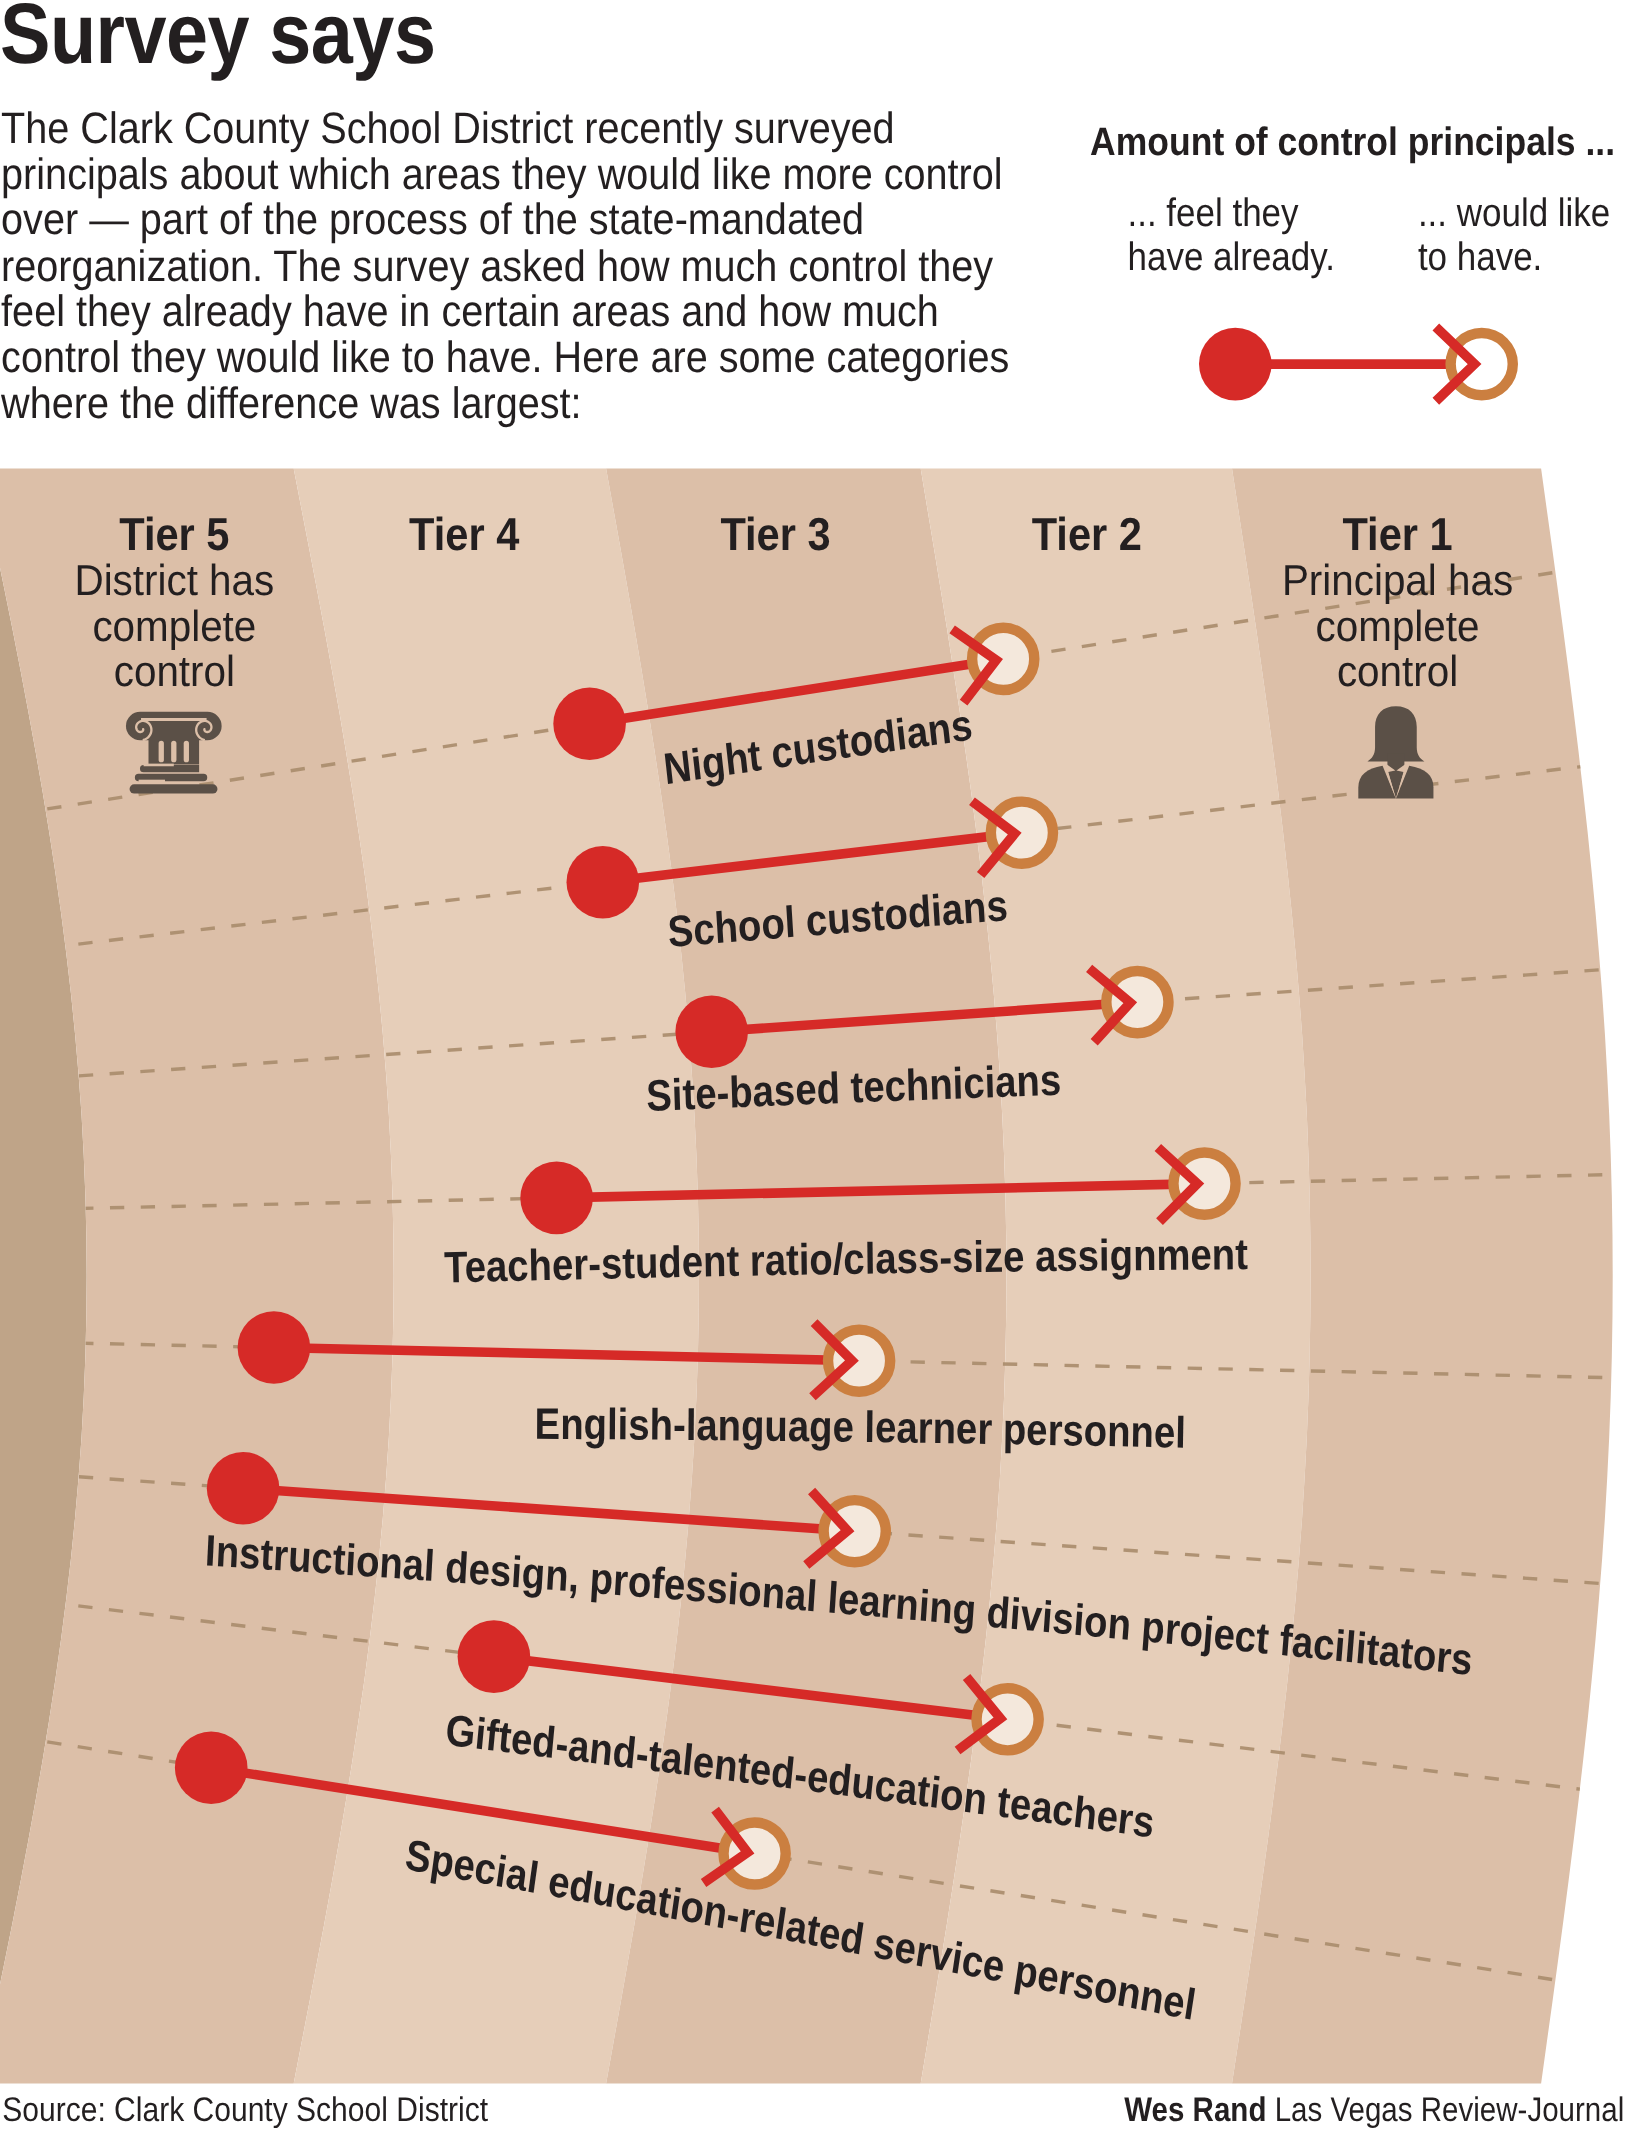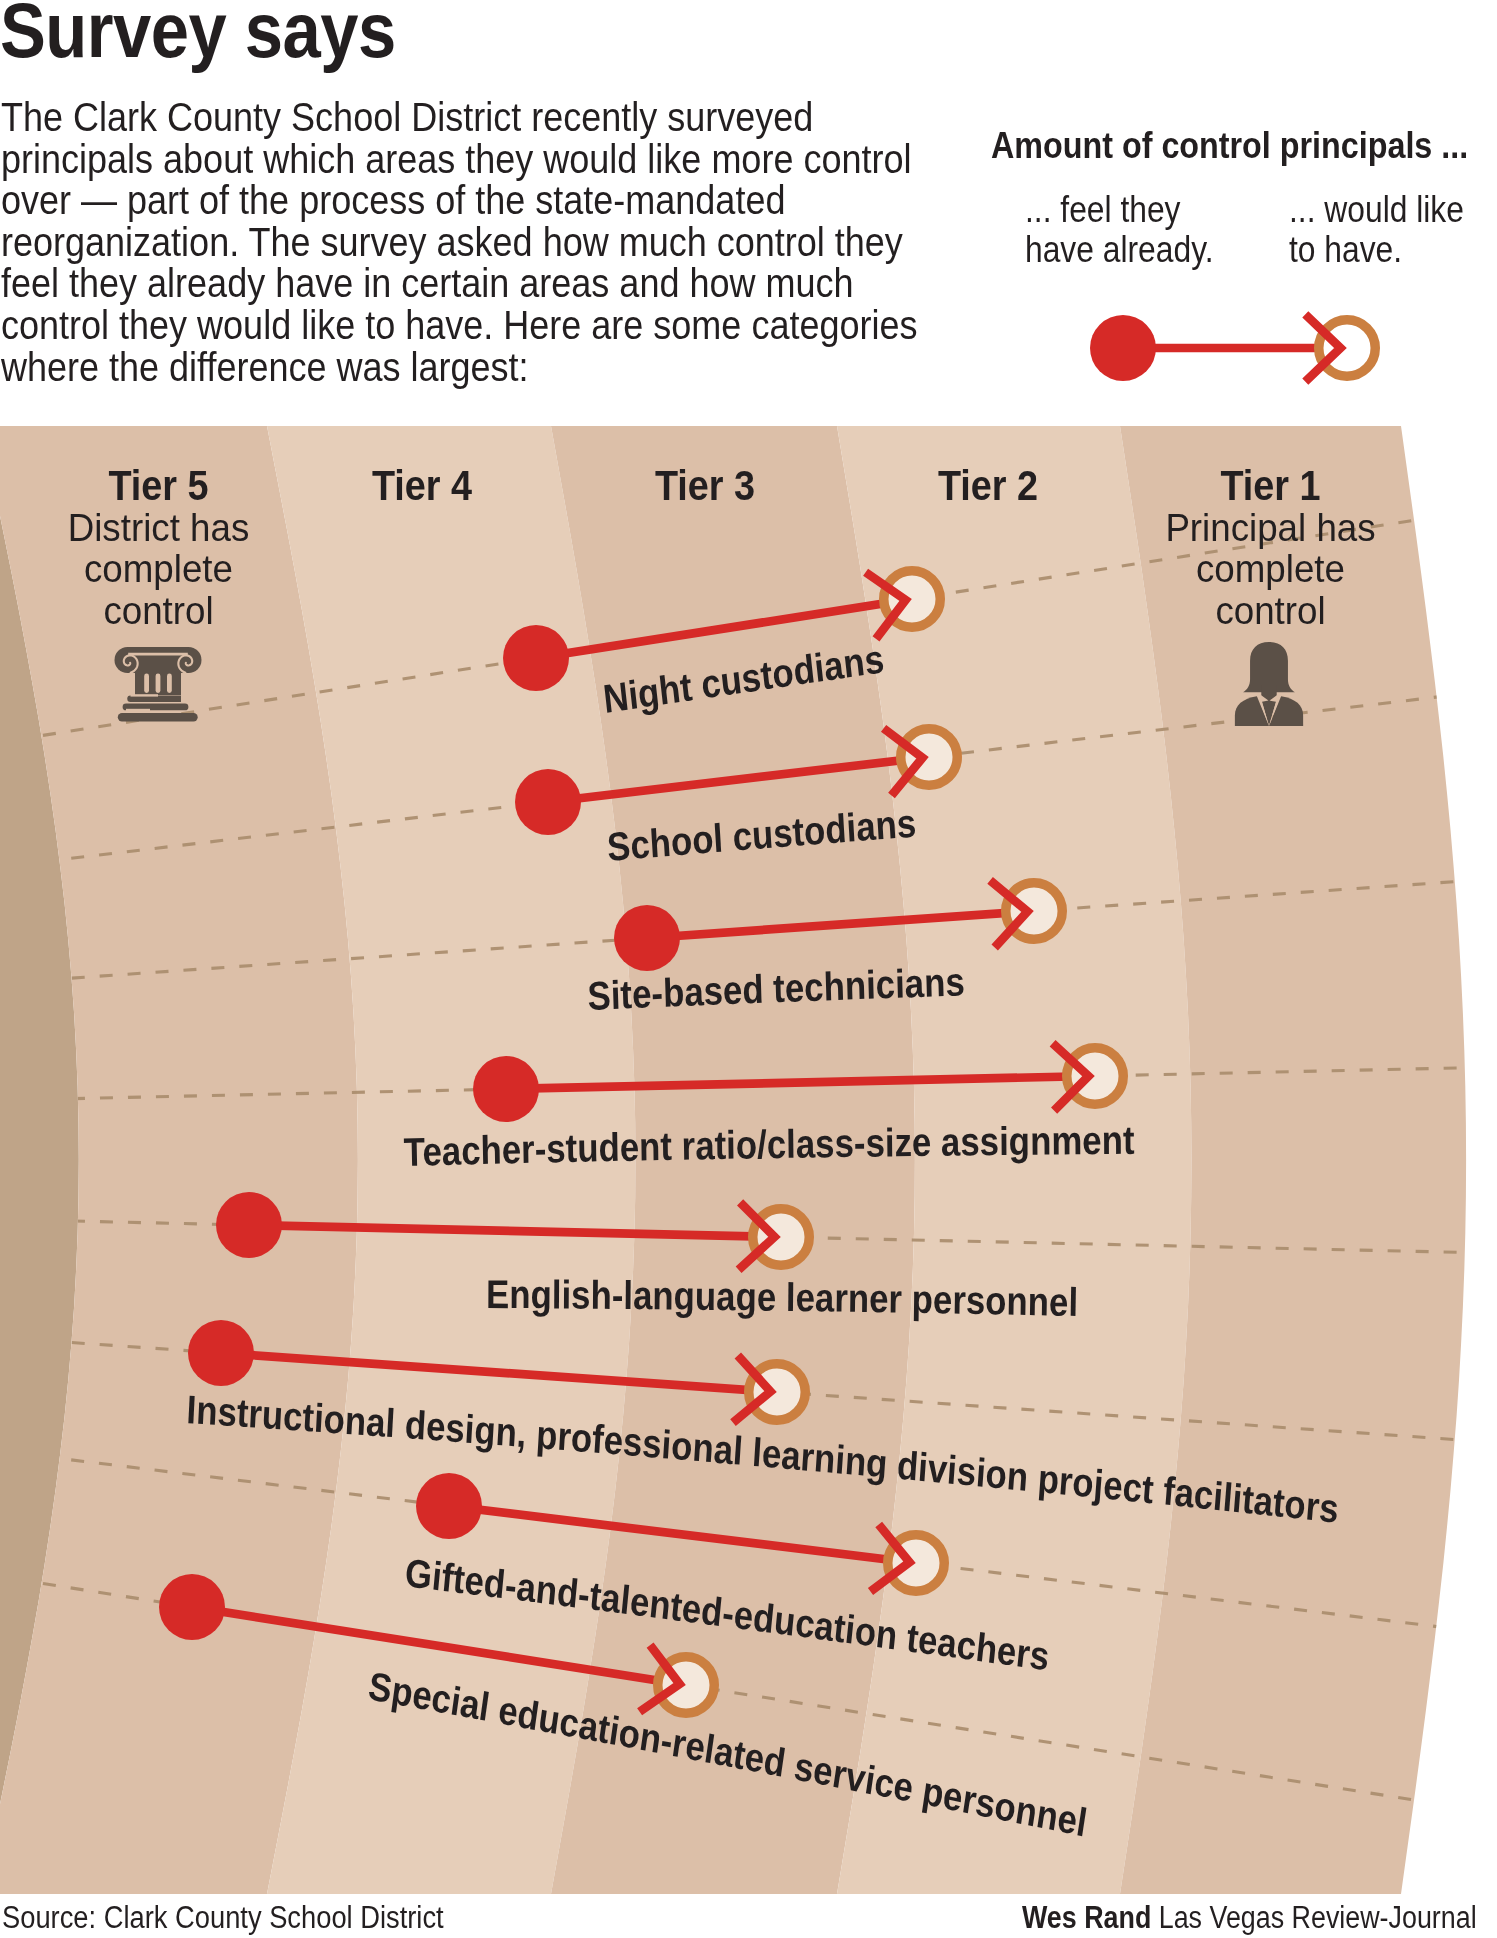--- a/index.html
+++ b/index.html
@@ -1,21 +1,21 @@
 <!DOCTYPE html>
 <html><head>
 <meta charset="utf-8">
 <title>Survey says</title>
 <style>
   html,body{margin:0;padding:0;}
   body{width:1497px;height:1938px;background:#ffffff;font-family:"Liberation Sans",sans-serif;color:#231f20;overflow:hidden;position:relative;}
   .page{position:absolute;left:0;top:0;width:1257px;height:1938px;}
   #headline{position:absolute;left:0px;top:-15px;font-size:78px;font-weight:bold;letter-spacing:-0.6px;transform:scaleX(0.882);transform-origin:left top;white-space:nowrap;}
   #intro{position:absolute;left:1px;top:97px;width:1030px;font-size:40px;line-height:41.6px;transform:scaleX(0.900);transform-origin:left top;}
-  #legend{position:absolute;left:0px;top:17px;width:1497px;height:400px;}
+  #legend{position:absolute;left:0px;top:0px;width:1497px;height:400px;}
   #legend-title{position:absolute;left:991px;top:108px;font-size:36px;font-weight:bold;white-space:nowrap;transform:scaleX(0.897);transform-origin:left top;}
   .legend-col{position:absolute;font-size:36px;line-height:40px;transform:scaleX(0.883);transform-origin:left top;white-space:nowrap;}
   #legend-left{left:1025px;top:173px;}
   #legend-right{left:1289px;top:173px;}
   #legend-art{position:absolute;left:1080px;top:285px;}
   #chart{position:absolute;left:0px;top:0px;}
   #footer-left{position:absolute;left:2px;top:1900px;font-size:31px;transform:scaleX(0.881);transform-origin:left top;white-space:nowrap;}
   #footer-right{position:absolute;left:1022px;top:1900px;font-size:31px;white-space:nowrap;transform:scaleX(0.866);transform-origin:left top;}
   #footer-right b{font-weight:bold;}
 </style>

